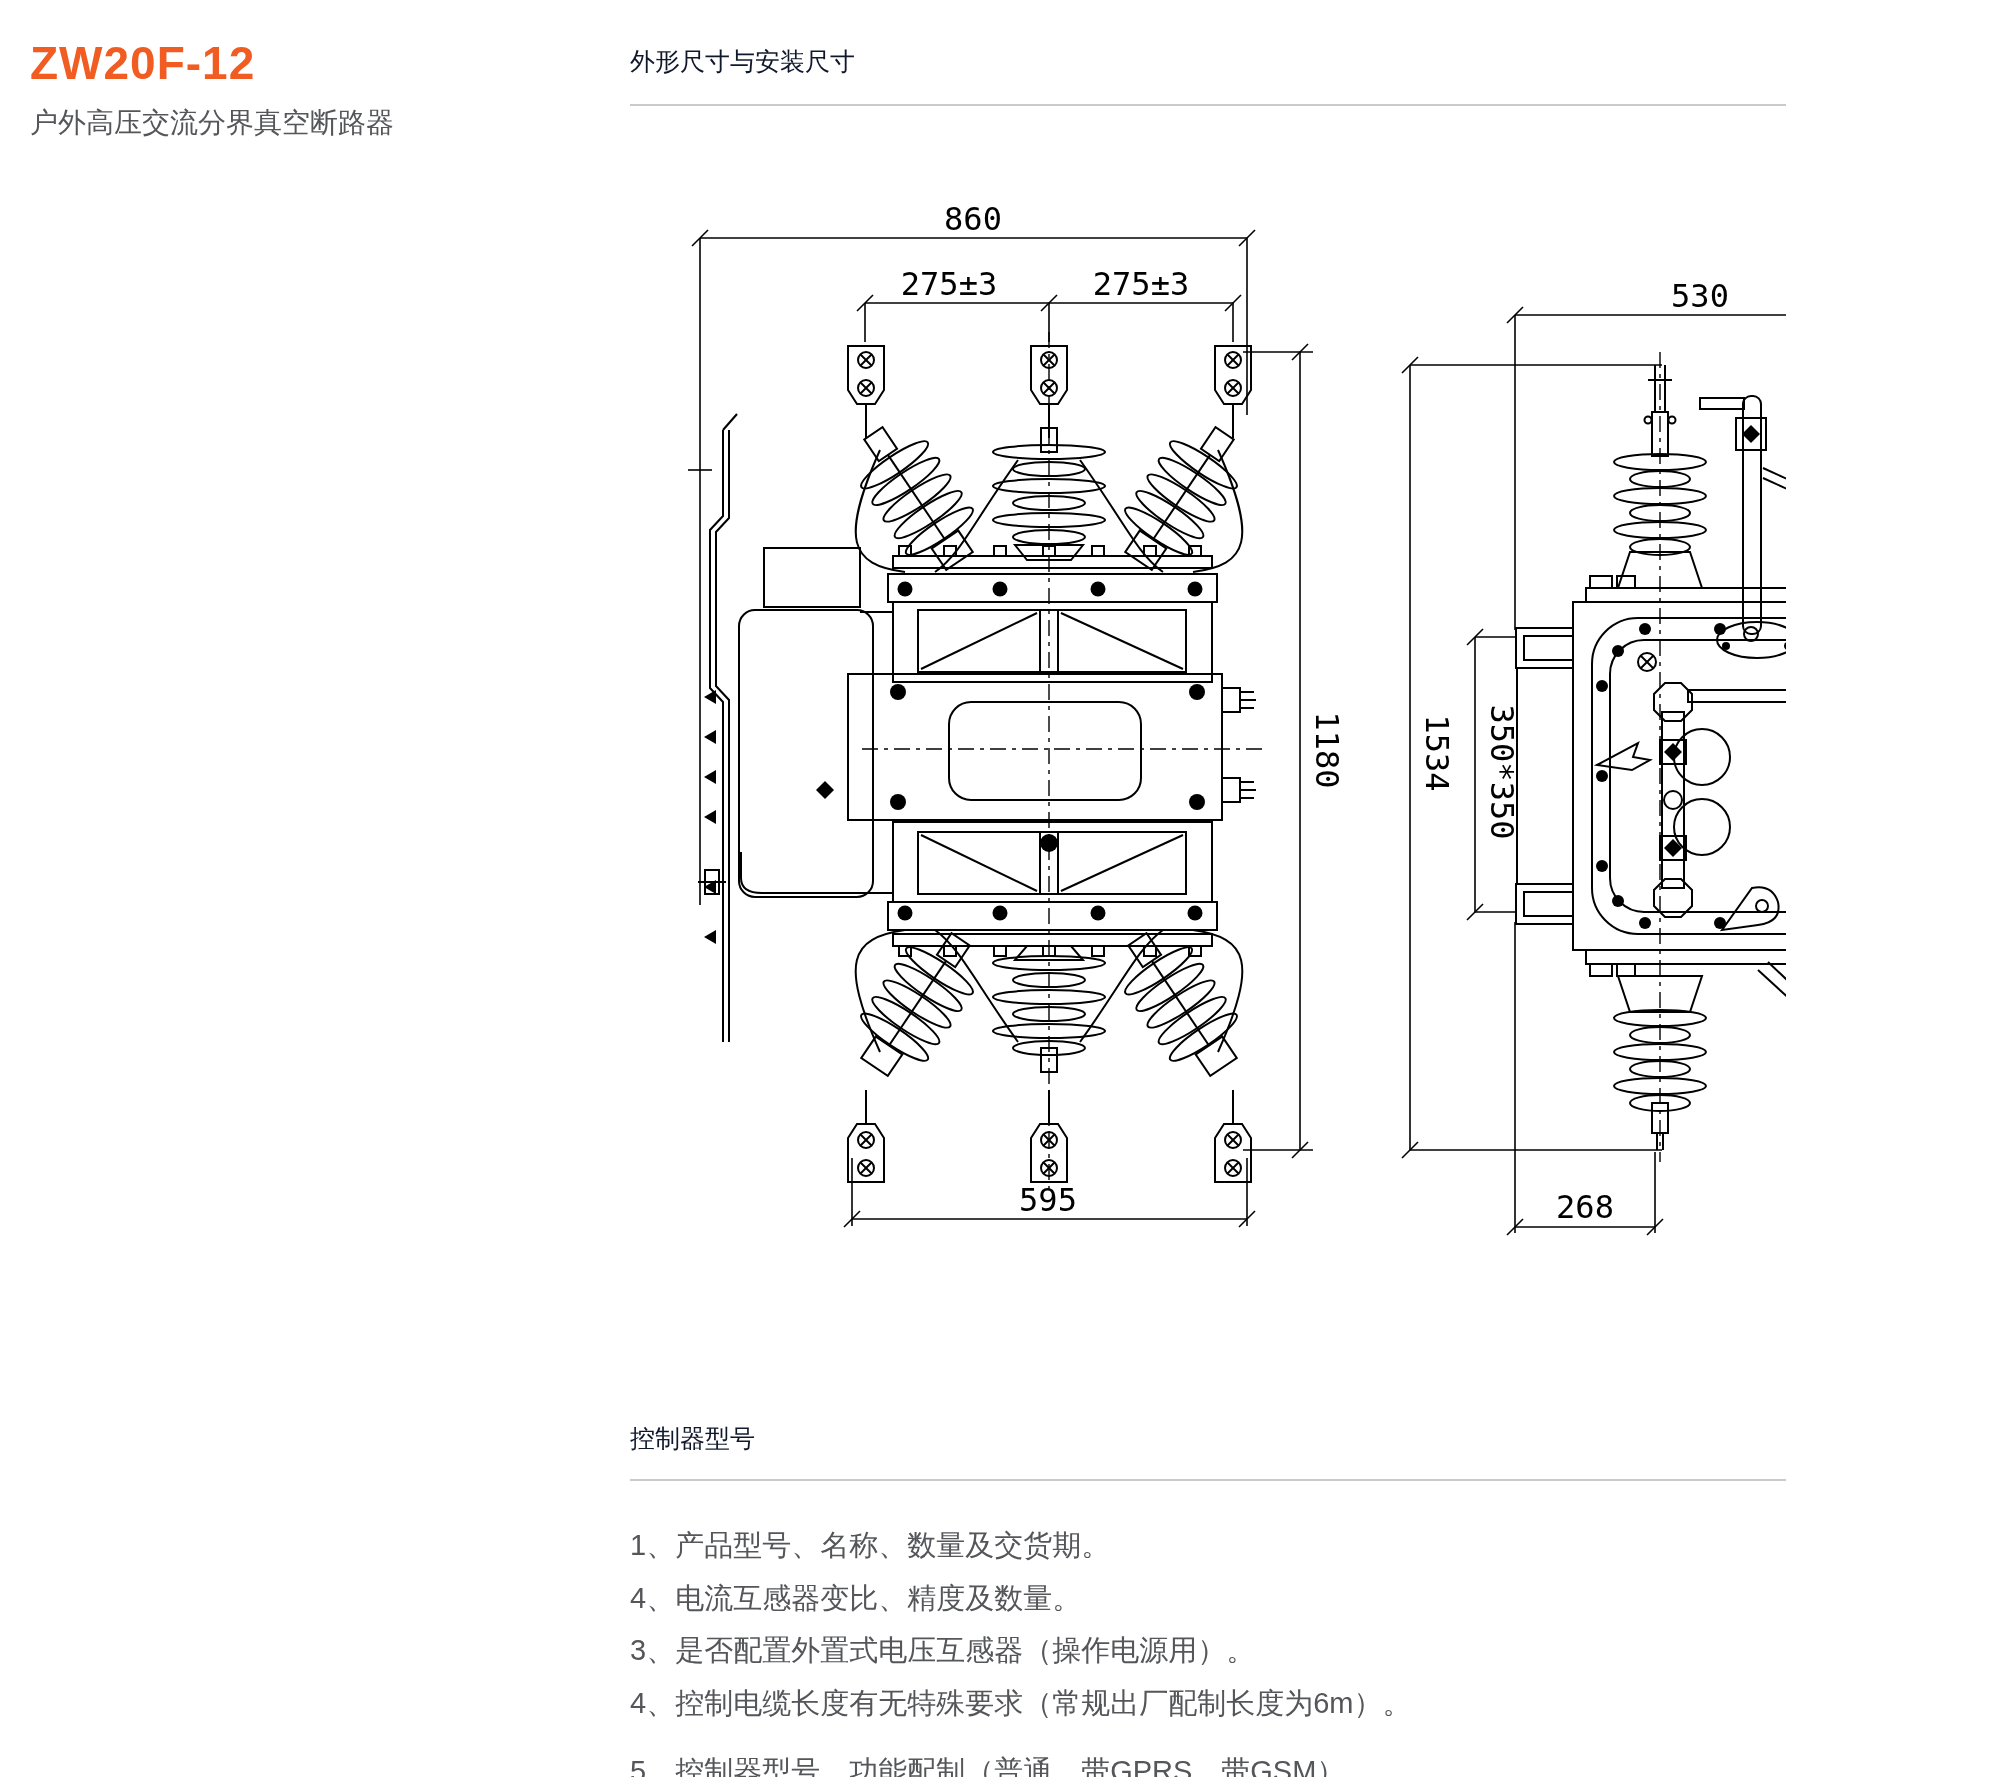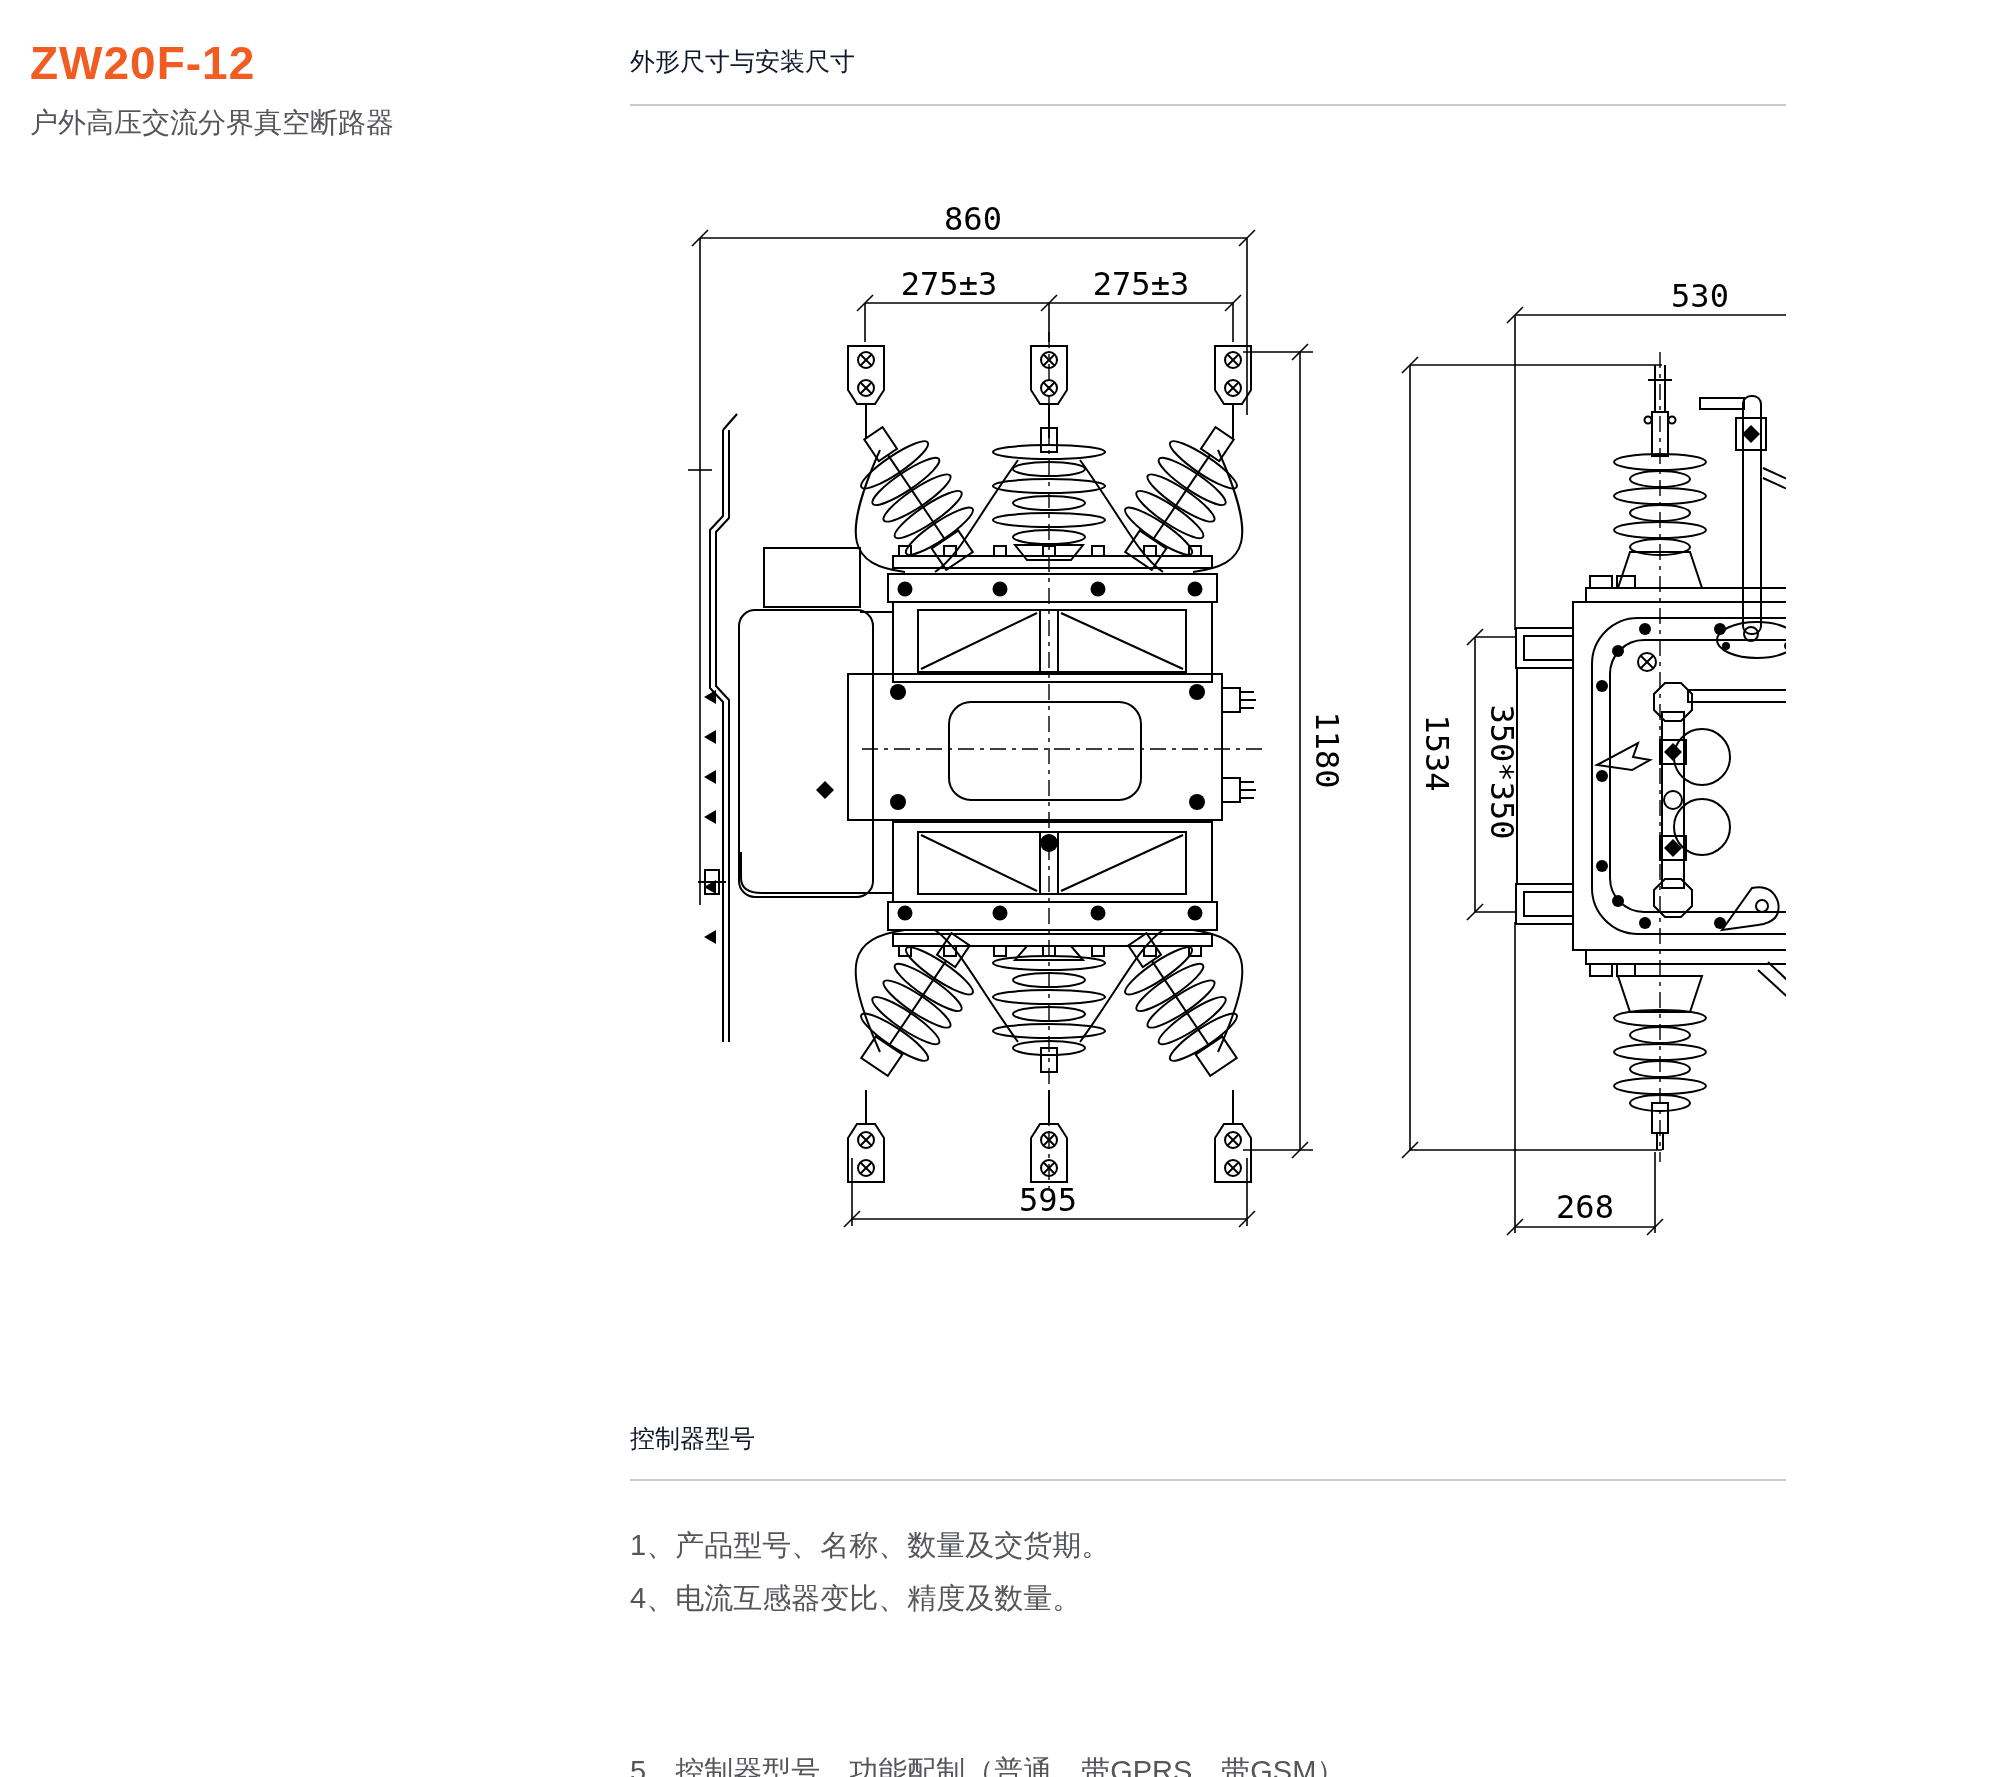--- a/index.html
+++ b/index.html
@@ -358,15 +358,17 @@
       <text class="dimtxt" x="1491" y="772" text-anchor="middle" transform="rotate(90 1491 772)">350*350</text>
       <text class="dimtxt" x="1585" y="1218" text-anchor="middle">268</text>
     </g>
   </svg>
 
   <div class="sec-title" style="left:630px;top:1422px;">控制器型号</div>
   <div class="rule" style="left:630px;top:1479px;width:1342px;"></div>
 
   <div class="note-item" style="top:1526px;">1、产品型号、名称、数量及交货期。</div>
   <div class="note-item" style="top:1579px;">4、电流互感器变比、精度及数量。</div>
+  <div class="note-item" style="top:1631px;">3、是否配置外置式电压互感器（操作电源用）。</div>
+  <div class="note-item" style="top:1684px;">4、控制电缆长度有无特殊要求（常规出厂配制长度为6m）。</div>
   <div class="note-item" style="top:1736px;margin-top:16px;">5、控制器型号、功能配制（普通、带GPRS、带GSM）。</div>
 
 </div>
 
 </body></html>

